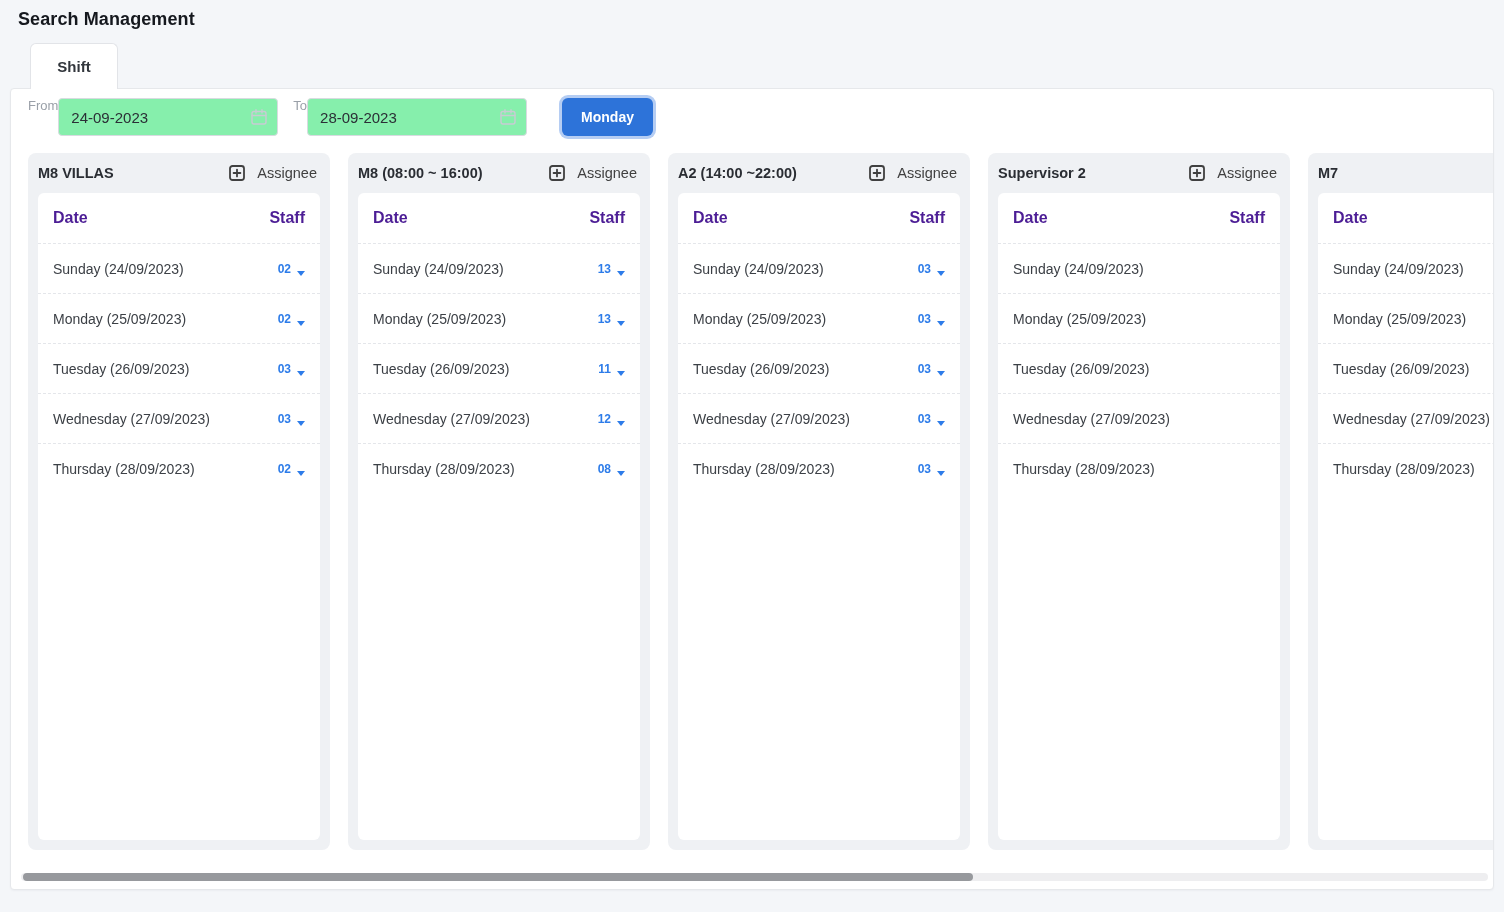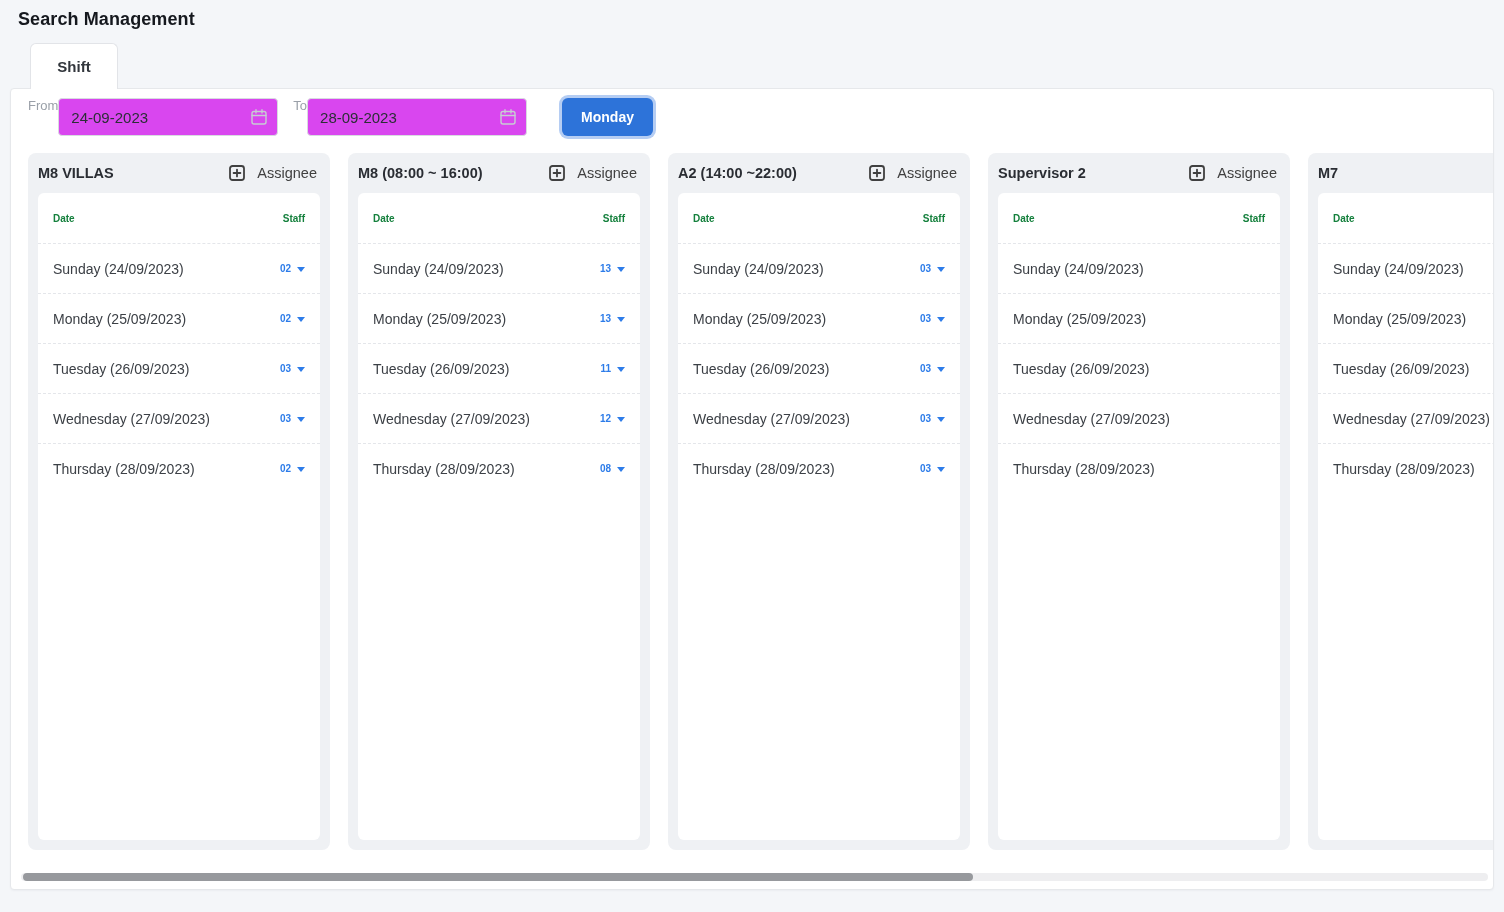--- a/index.html
+++ b/index.html
@@ -60,21 +60,21 @@
   }
   .date-input-wrap { position: relative; }
   .date-input {
     width: 220px; height: 38px;
     border: 1px solid #d8dbe0;
     border-radius: 4px;
     padding: 0 38px 0 12px;
     font-family: "Liberation Sans", sans-serif;
     font-size: 15px;
     color: #2b2f36;
-    background: #d946ef;
+    background: #86efac;
     outline: none;
   }
   .calendar-icon {
     position: absolute;
     right: 10px; top: 10px;
     width: 18px; height: 18px;
     color: #c8ccd3;
     pointer-events: none;
   }
   .search-btn {
@@ -143,35 +143,35 @@
   }
   .table-head, .table-row {
     height: 50px;
     flex: 0 0 50px;
     display: flex;
     align-items: center;
     justify-content: space-between;
     padding: 0 15px;
   }
   .table-head {
-    font-size: 10px;
+    font-size: 16px;
     font-weight: 700;
-    color: #15803d;
+    color: #4c1d95;
   }
   .table-row {
     border-top: 1px dashed #e4e6ea;
     font-size: 14px;
     color: #3c4046;
   }
   .staff-dropdown {
     display: inline-flex;
-    align-items: center;
+    align-items: flex-end;
     gap: 6px;
     color: #2d7ce9;
-    font-size: 10px;
+    font-size: 12px;
     font-weight: 600;
     cursor: pointer;
     background: none;
     border: none;
     font-family: "Liberation Sans", sans-serif;
     padding: 0;
   }
   .caret-down {
     width: 0; height: 0;
     border-left: 4.5px solid transparent;

